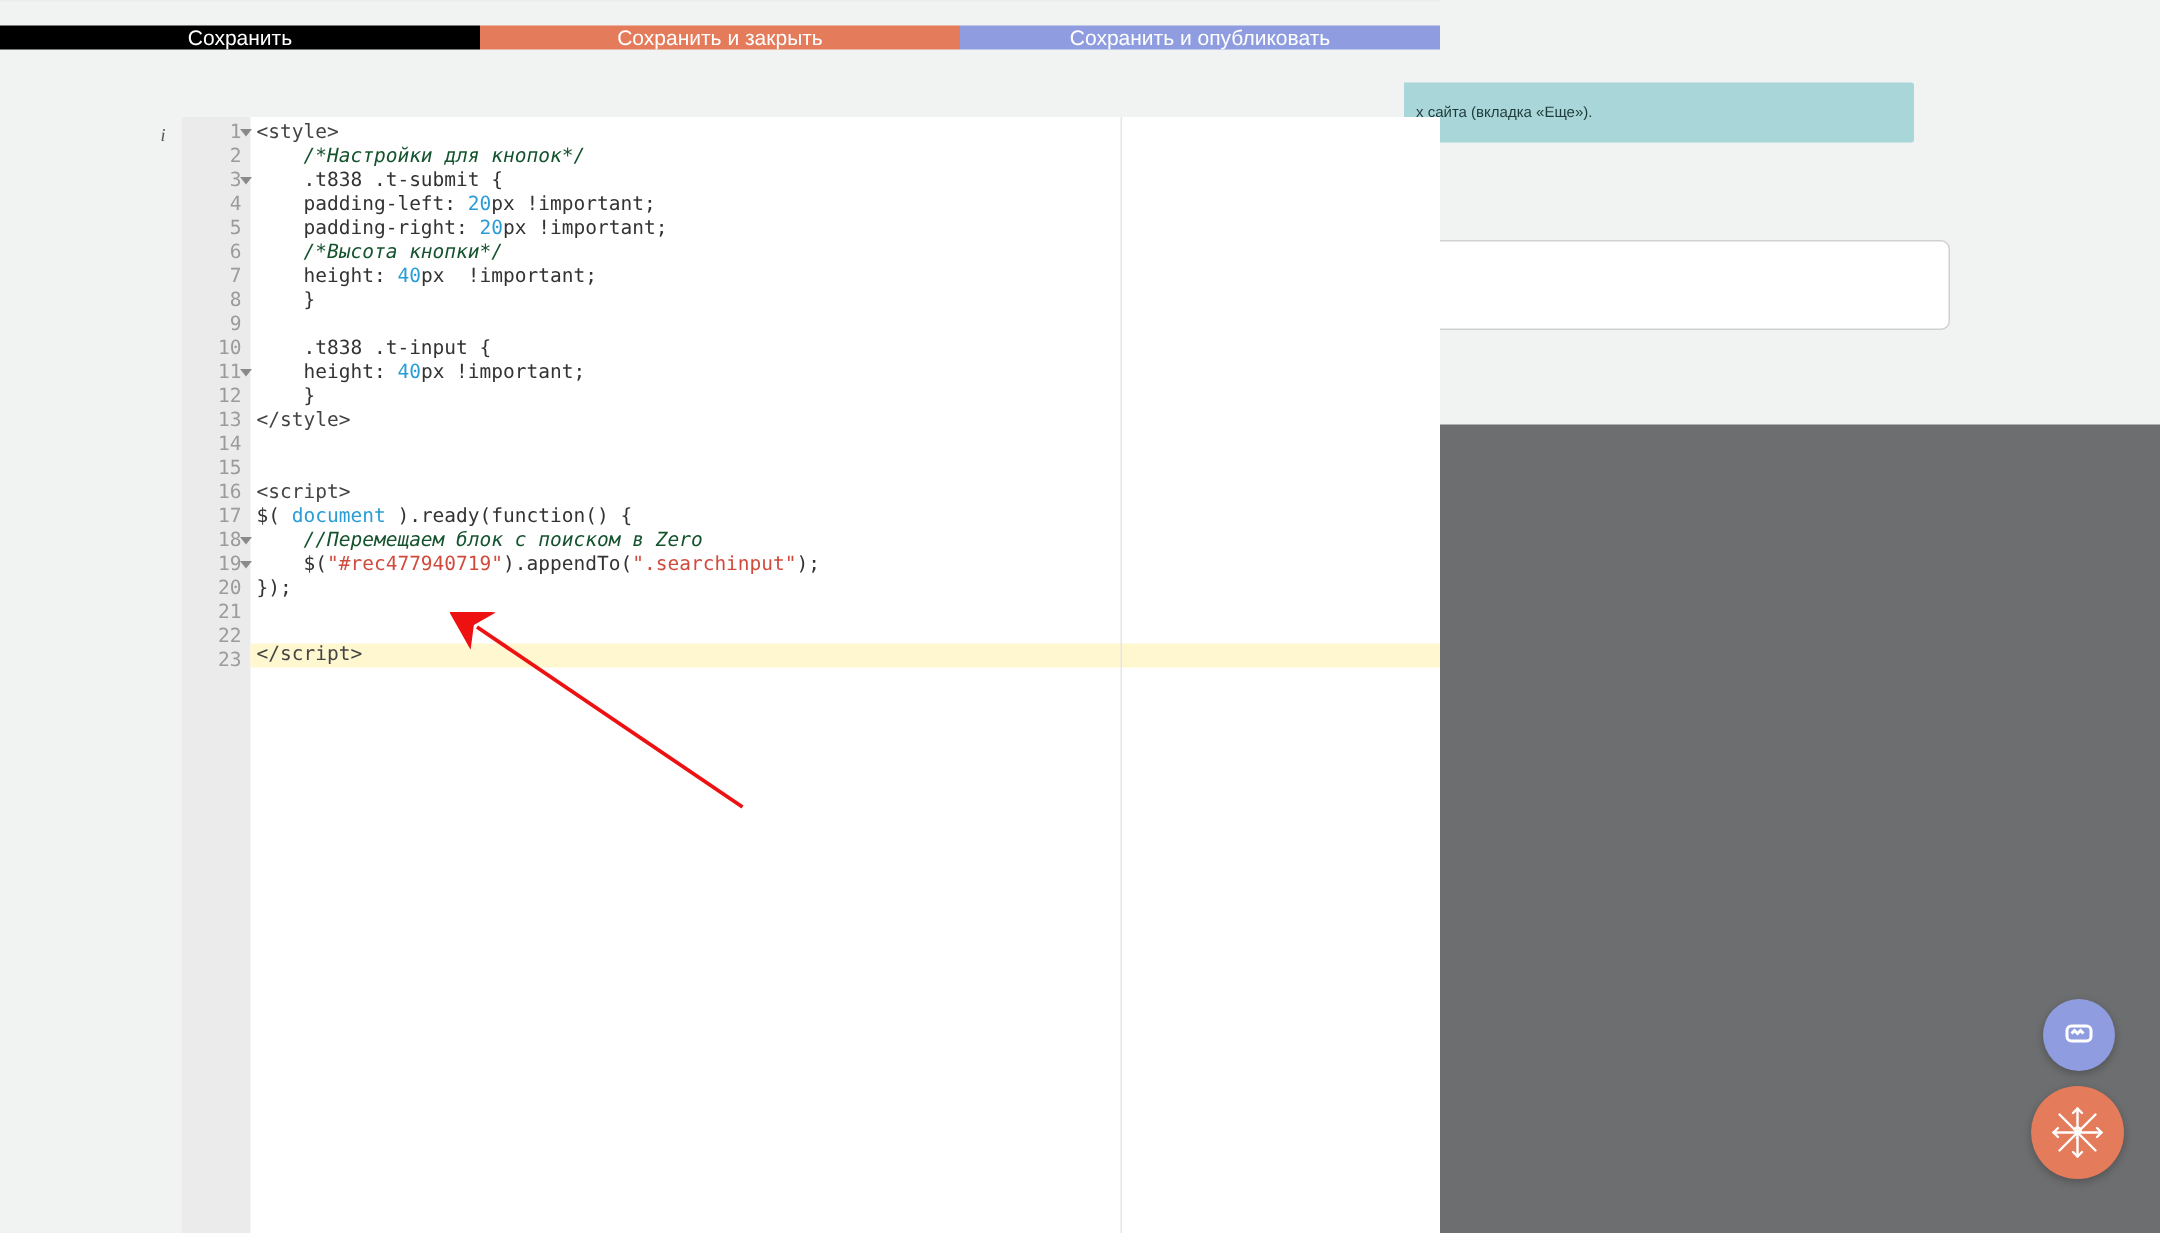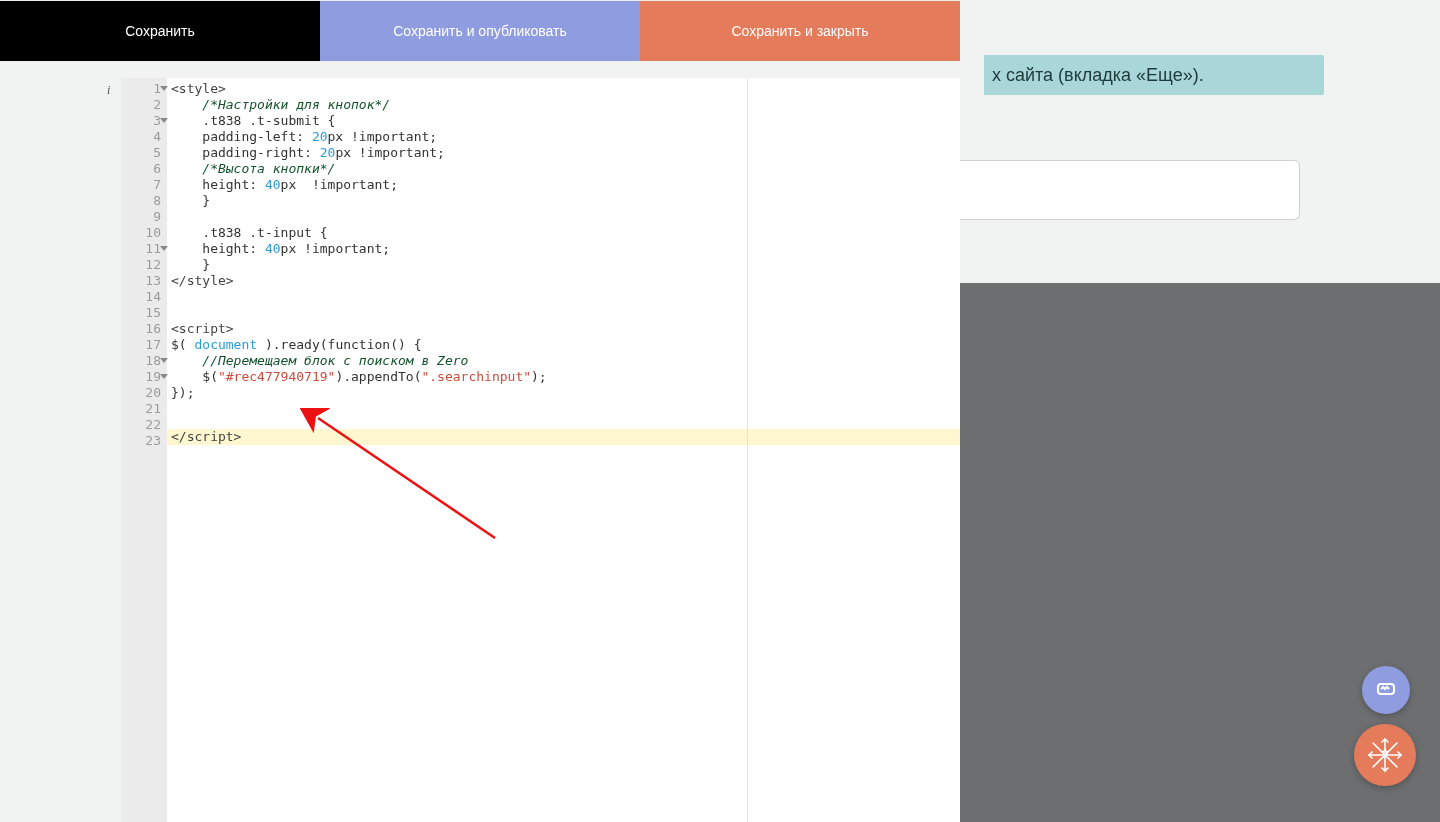--- a/index.html
+++ b/index.html
@@ -1,30 +1,30 @@
 <!DOCTYPE html>
 <html><head>
 <meta charset="utf-8">
 <style>
   * { margin: 0; padding: 0; box-sizing: border-box; }
   html, body { width: 1440px; height: 822px; font-family: Arial, sans-serif; overflow: hidden; background: #f1f2f2; }
 
   
-  .toolbar { display: flex; width: 960px; height: 60px; position: absolute; top: 1px; left: 0; z-index: 20; }
+  .toolbar { display: flex; width: 960px; height: 48px; position: absolute; top: 1px; left: 0; z-index: 20; align-items: center; }
   .toolbar .btn { flex: 1; display: flex; align-items: center; justify-content: center; font-size: 14px; font-weight: 400; color: #fff; cursor: pointer; }
   .btn-black { background: #000; }
   .btn-blue  { background: #8f9de0; }
   .btn-orange{ background: #e47b5b; }
 
   
   .right-panel { position: absolute; right: 0; top: 0; width: 480px; height: 822px; background: #f1f2f2; }
   .grey-block { position: absolute; left: 960px; top: 283px; width: 480px; height: 539px; background: #6d6e70; }
 
   
-  .hint-bar { position: absolute; left: 984px; top: 55px; width: 340px; height: 40px; background: #a9d6d8; color: #1e3a3b; font-size: 18px; display: flex; align-items: center; padding: 0 8px; border-radius: 0 2px 2px 0; }
+  .hint-bar { position: absolute; left: 936px; top: 55px; width: 340px; height: 40px; background: #a9d6d8; color: #1e3a3b; font-size: 10px; display: flex; align-items: center; padding: 0 8px; border-radius: 0 2px 2px 0; }
 
   
   .outline-box { position: absolute; left: 960px; top: 160px; width: 340px; height: 60px; background: #fff; border: 1px solid #d0d0d0; border-left: none; border-radius: 0 6px 6px 0; }
 
   
   .editor { position: absolute; left: 121px; top: 78px; width: 839px; height: 744px; background: #fff; display: flex; font-family: "Menlo","Consolas",monospace; font-size: 13px; }
   .gutter { width: 46px; background: #ebebeb; color: #9b9b9b; text-align: right; padding-right: 6px; line-height: 16px; padding-top: 3px; user-select: none; }
   .gutter .ln { height: 16px; position: relative; }
   .gutter .fold::after { content: ""; position: absolute; right: -7px; top: 5px; width: 0; height: 0; border-left: 4px solid transparent; border-right: 4px solid transparent; border-top: 5px solid #8a8a8a; }
   .gutter .info::before { content: "i"; position: absolute; left: -14px; top: 1px; font-style: italic; font-family: Georgia, serif; font-size: 12px; color: #555; }
@@ -54,22 +54,22 @@
   
   .top-line { position:absolute; top:0; left:0; right:0; height:1px; background:#ececec; }
 </style>
 </head>
 <body>
 
 <div class="top-line"></div>
 
 <div class="toolbar">
   <div class="btn btn-black">Сохранить</div>
+  <div class="btn btn-orange">Сохранить и закрыть</div>
   <div class="btn btn-blue">Сохранить и опубликовать</div>
-  <div class="btn btn-orange">Сохранить и закрыть</div>
 </div>
 
 <div class="right-panel"></div>
 <div class="hint-bar">
     <span>х сайта (вкладка «Еще»).</span>
   </div>
 <div class="outline-box"></div>
 <div class="grey-block"></div>
 
 <div class="editor">

